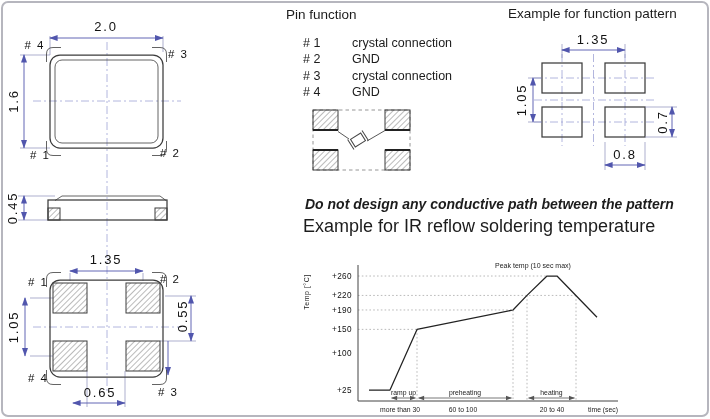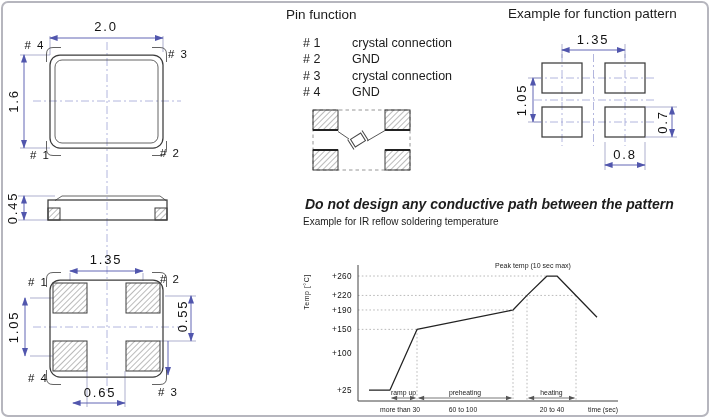--- a/index.html
+++ b/index.html
@@ -10,21 +10,21 @@
   .abs{position:absolute;}
   
   svg text{font-family:"Liberation Sans",sans-serif;fill:#111;}
   .dim{font-size:13px;letter-spacing:1.8px;}
   .pin{font-size:11.5px;letter-spacing:1.5px;}
   
   .h1{font-size:13.5px;color:#1c1c1c;}
   .pinrow{display:flex;font-size:12.5px;line-height:16.3px;color:#1c1c1c;}
   .pinrow .pn{width:49px;}
   .note{font-size:14px;font-weight:bold;font-style:italic;color:#1c1c1c;}
-  .h2{font-size:10px;color:#1c1c1c;}
+  .h2{font-size:18px;color:#1c1c1c;}
   
   .out{stroke:#3c3c3c;stroke-width:1.25;fill:none;}
   .out2{stroke:#3c3c3c;stroke-width:0.8;fill:none;}
   .dimln{stroke:#5156ad;stroke-width:0.9;fill:none;}
   .ext{stroke:#8a8db9;stroke-width:0.7;fill:none;}
   .cl{stroke:#9fa3d6;stroke-width:0.8;fill:none;stroke-dasharray:8 3 2 3;}
   .padf{fill:url(#hatch);stroke:#3c3c3c;stroke-width:1;}
   .dashbox{fill:none;stroke:#8a8a8a;stroke-width:0.9;stroke-dasharray:3.5 3;}
   .thick{stroke:#222;stroke-width:2.2;}
   .lead{stroke:#444;stroke-width:0.9;fill:none;}

